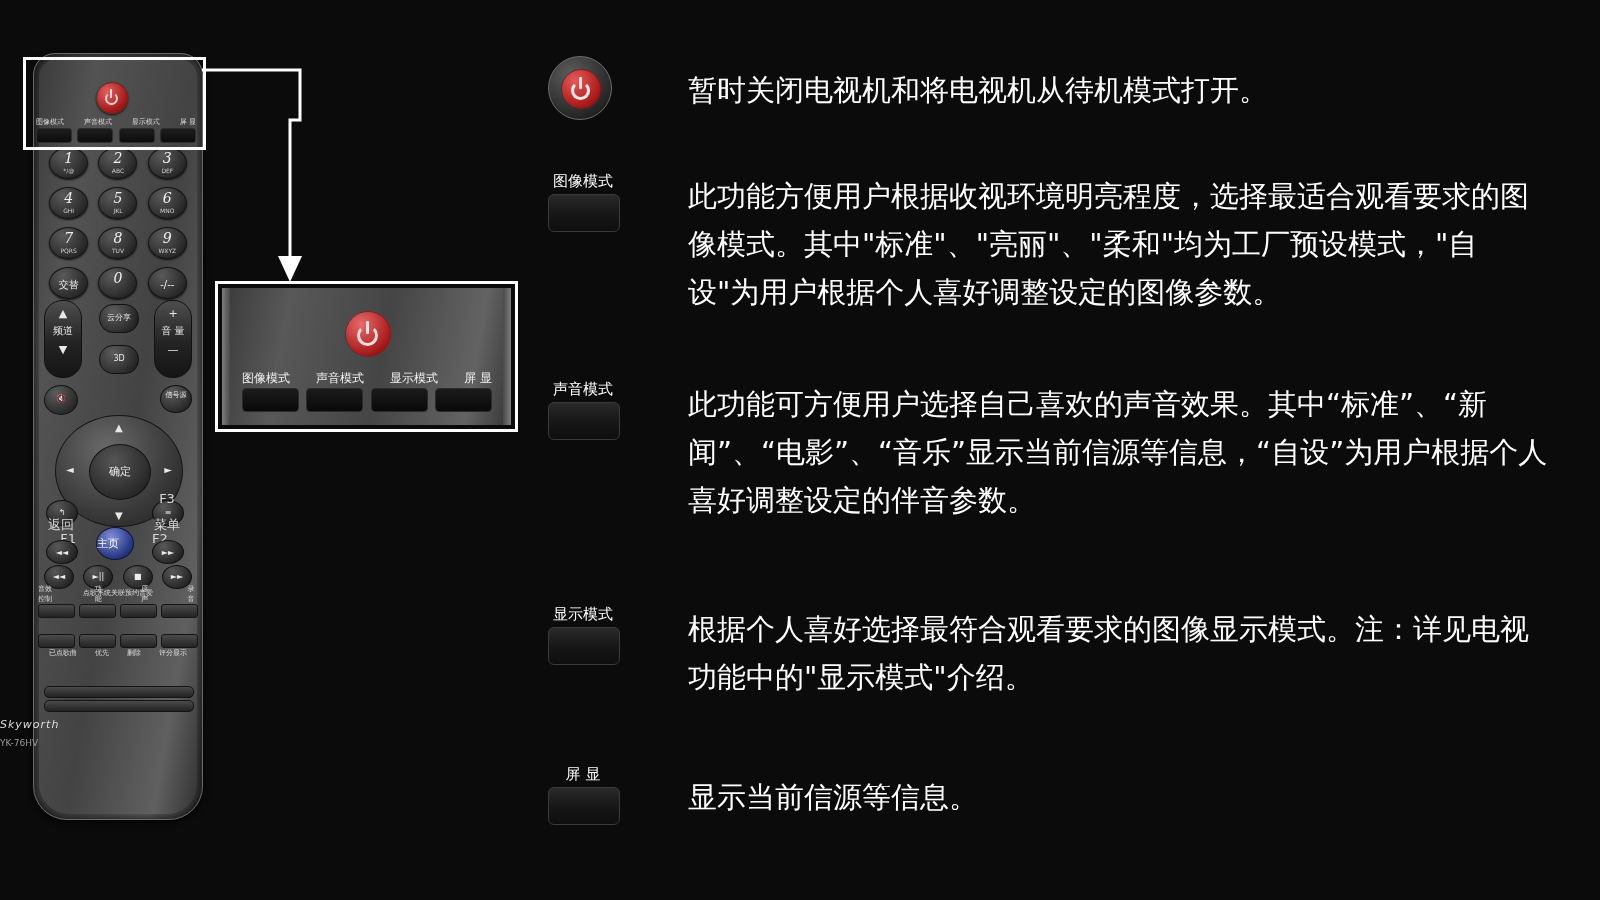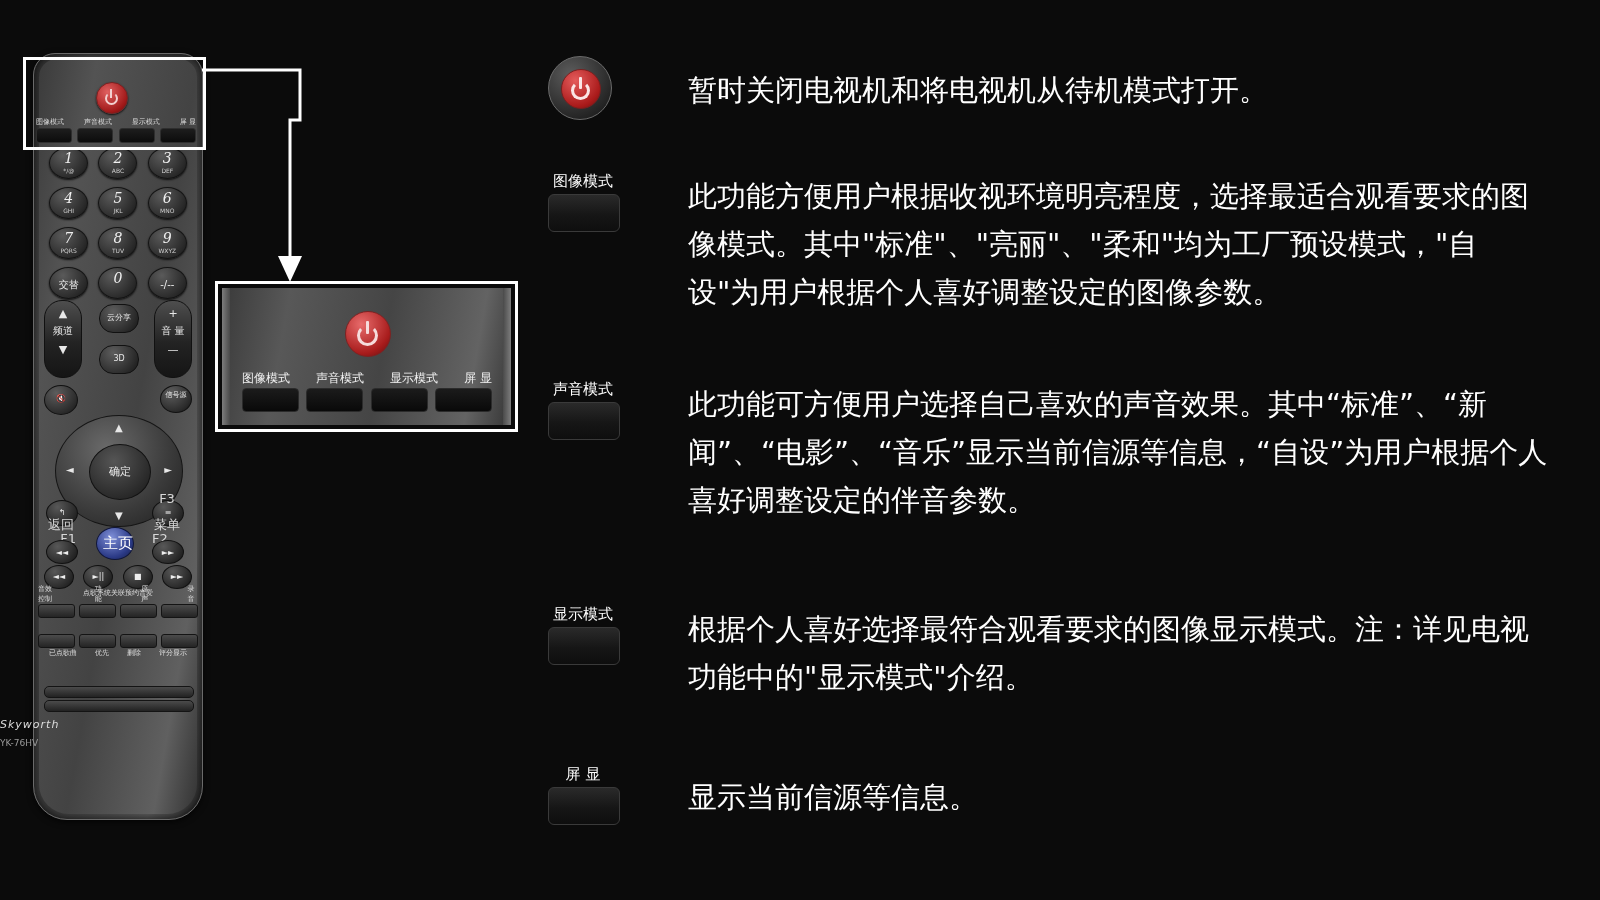--- a/index.html
+++ b/index.html
@@ -233,22 +233,22 @@
   #lbl-f2   { left: 152px; top: 531px; width: 30px; text-align: left; }
 
   .home-btn {
     position: absolute;
     left: 96px; top: 527px;
     width: 36px; height: 31px;
     border-radius: 50%;
     background: radial-gradient(circle at 40% 30%, #7f8fd8, #2b3a86 65%, #141c40);
     border: 1px solid #10163a;
     color: #fff;
-    font-size: 15px;
-    text-align: right;
+    font-size: 11px;
+    text-align: left;
     line-height: 31px;
   }
   #btn-prev2 { left: 46px; top: 540px; width: 30px; height: 22px; }
   #btn-next2 { left: 152px; top: 540px; width: 30px; height: 22px; }
 
   .mediarow {
     position: absolute;
     left: 44px; top: 565px;
     width: 148px;
     display: flex;

